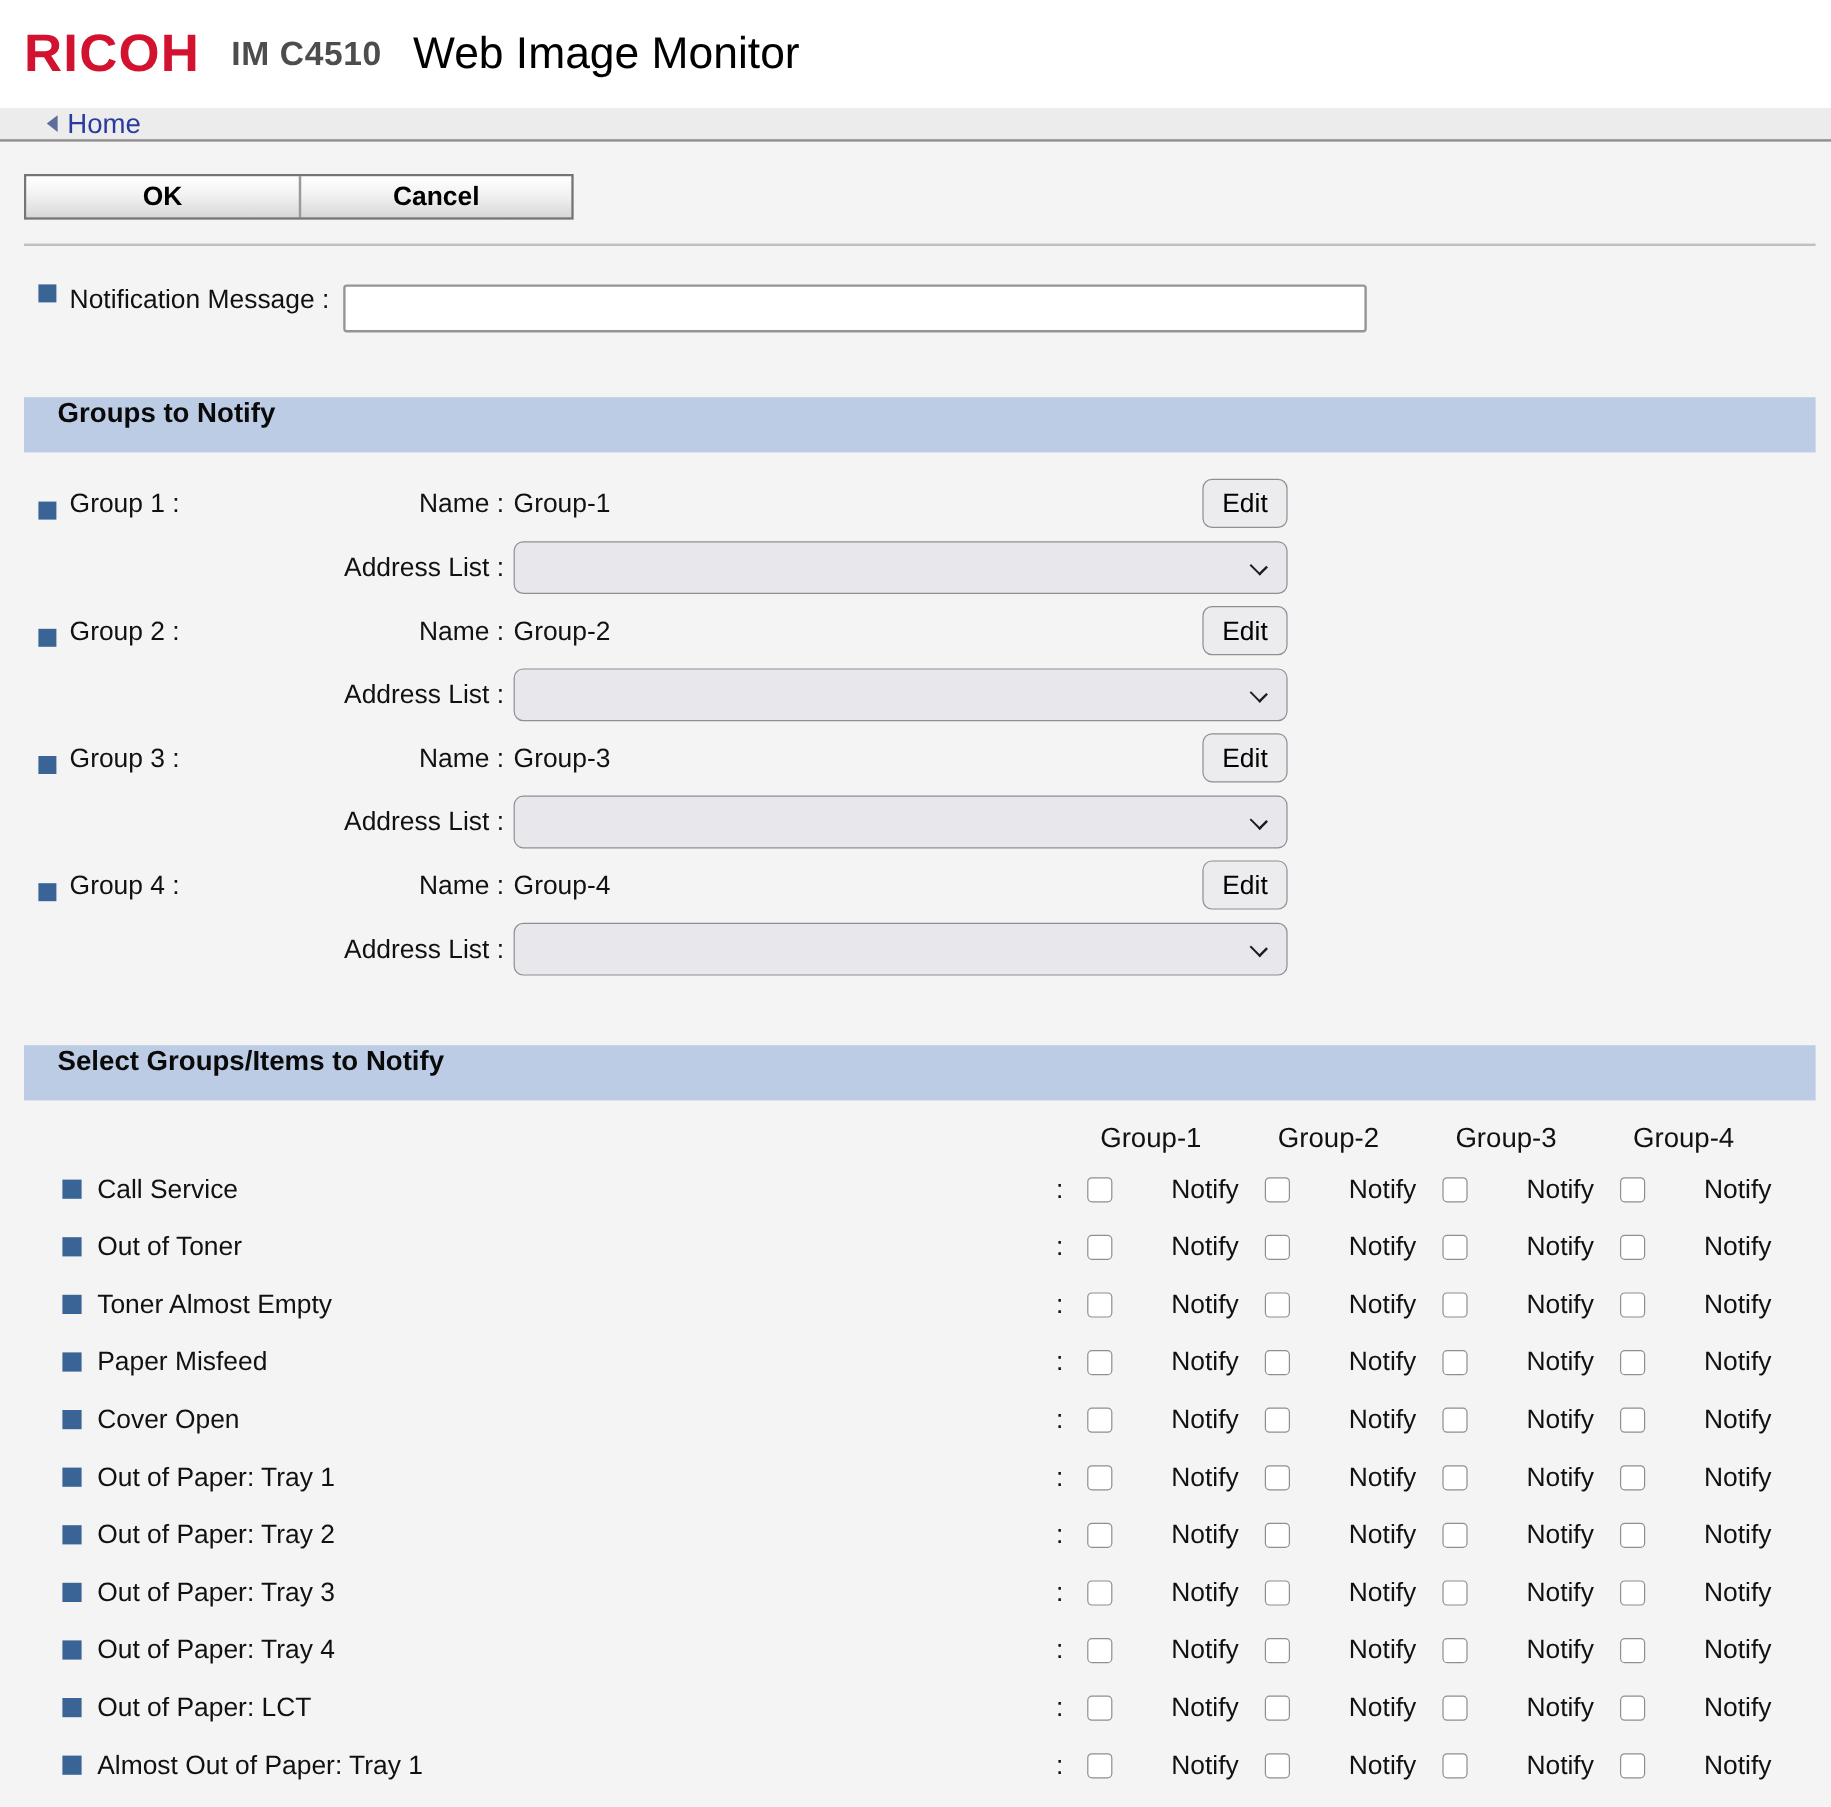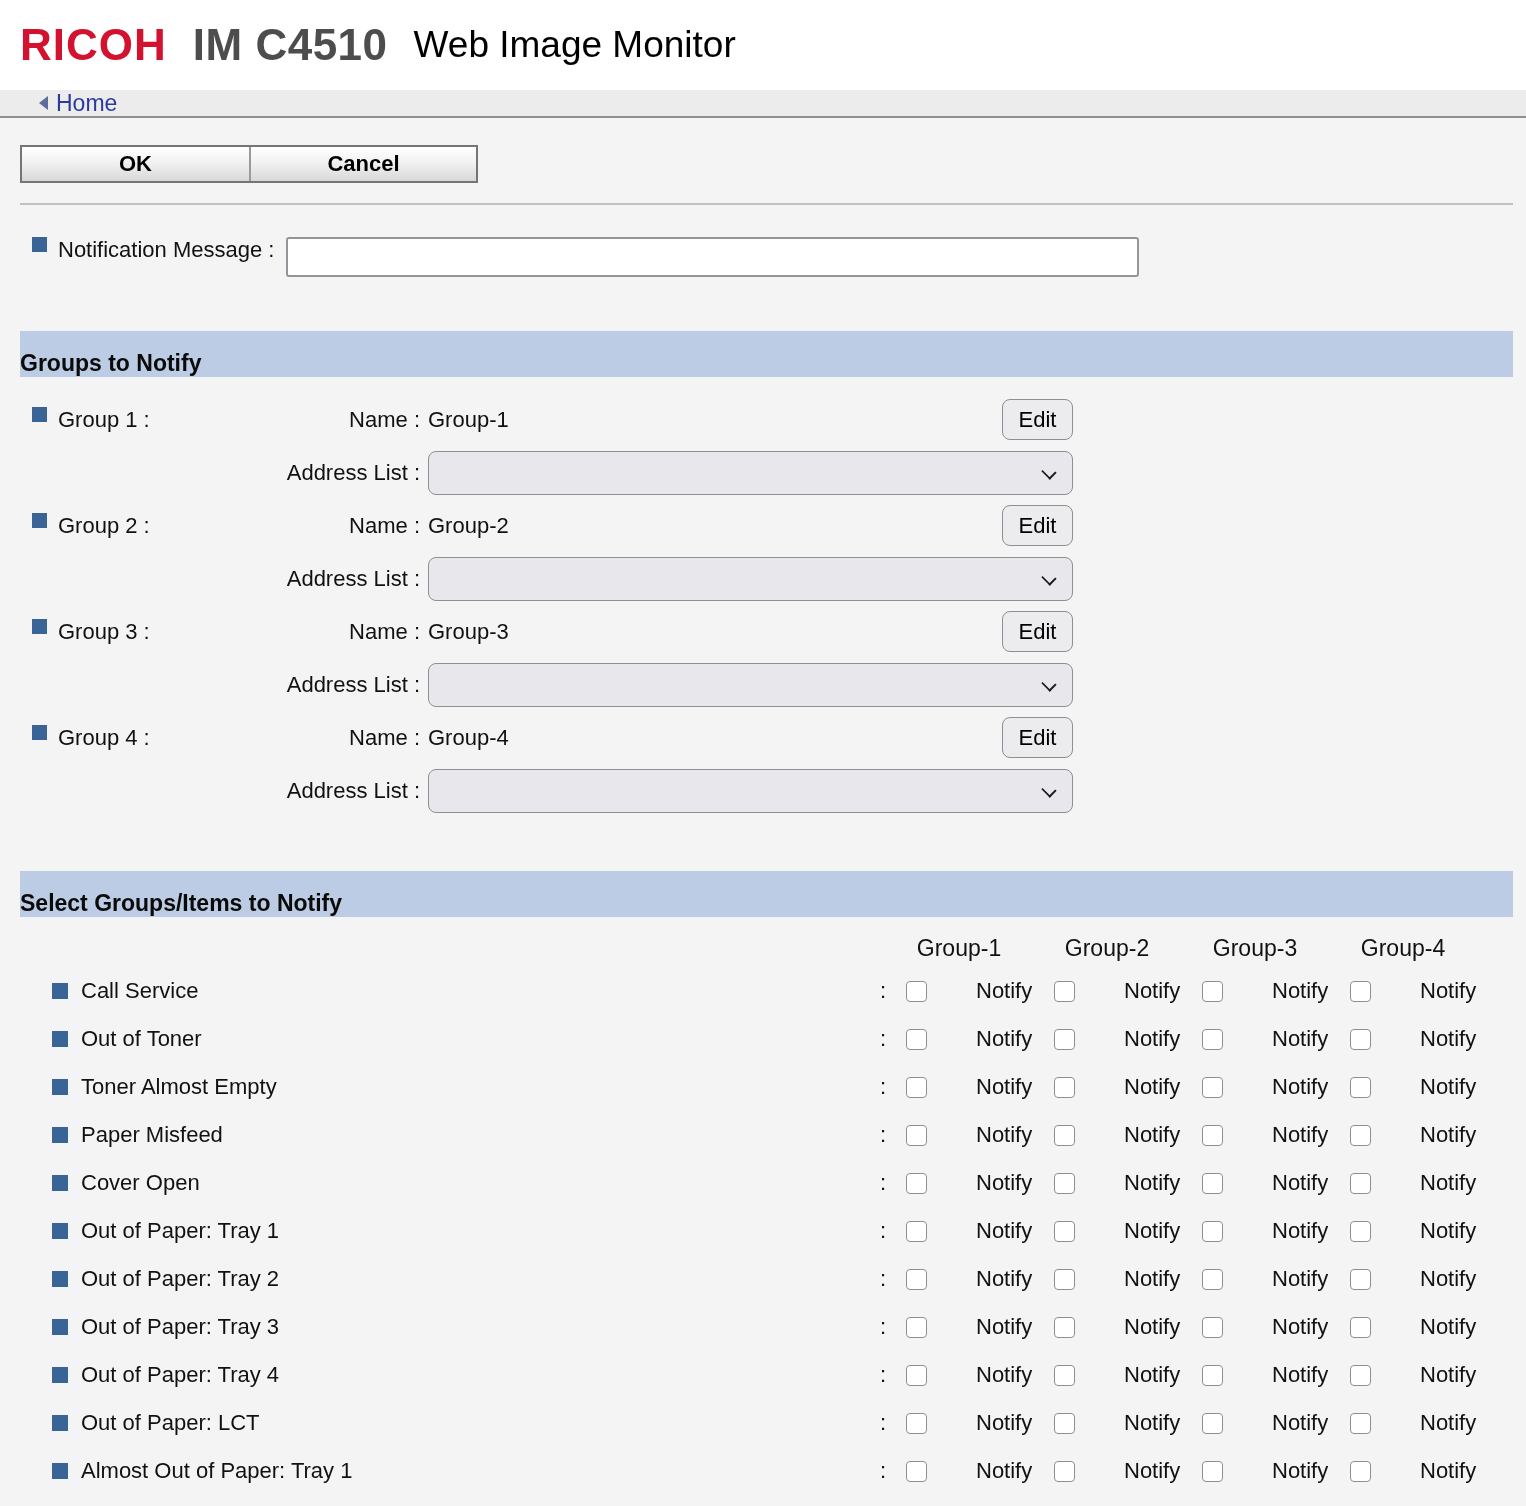--- a/index.html
+++ b/index.html
@@ -21,21 +21,21 @@
     gap:26px;
   }
   .brand {
     color:#d2122e;
     font-size:44px;
     font-weight:800;
     letter-spacing:1px;
   }
   .model {
     color:#4d4d4d;
-    font-size:44px;
+    font-size:28px;
     font-weight:bold;
     letter-spacing:0.5px;
   }
   .appname {
     color:#000000;
     font-size:37px;
     font-weight:400;
   }
 
   
@@ -117,38 +117,39 @@
     padding:0 8px;
   }
 
   
   .section-header {
     margin-top:54px;
     width:1493px;
     height:46px;
     background:#bccce4;
     display:flex;
-    align-items:flex-end;
+    align-items:flex-start;
+    padding-left:28px;
     font-size:23px;
     font-weight:bold;
     color:#0a0a0a;
   }
 
   
   .groups-block { margin-top:16px; width:1053px; }
   .g-row {
     height:53px;
     display:flex;
     align-items:center;
   }
   .g-left {
     width:400px;
     flex:0 0 auto;
     display:flex;
-    align-items:flex-start;
+    align-items:flex-end;
   }
   .g-left .bullet { margin:0 11px 0 12px; }
   .g-namelabel { margin-left:auto; white-space:nowrap; }
   .g-namevalue { margin-left:8px; }
   .edit-btn {
     margin-left:auto;
     min-width:71px;
     height:41px;
     border:1.5px solid #8e8e93;
     border-radius:8px;

